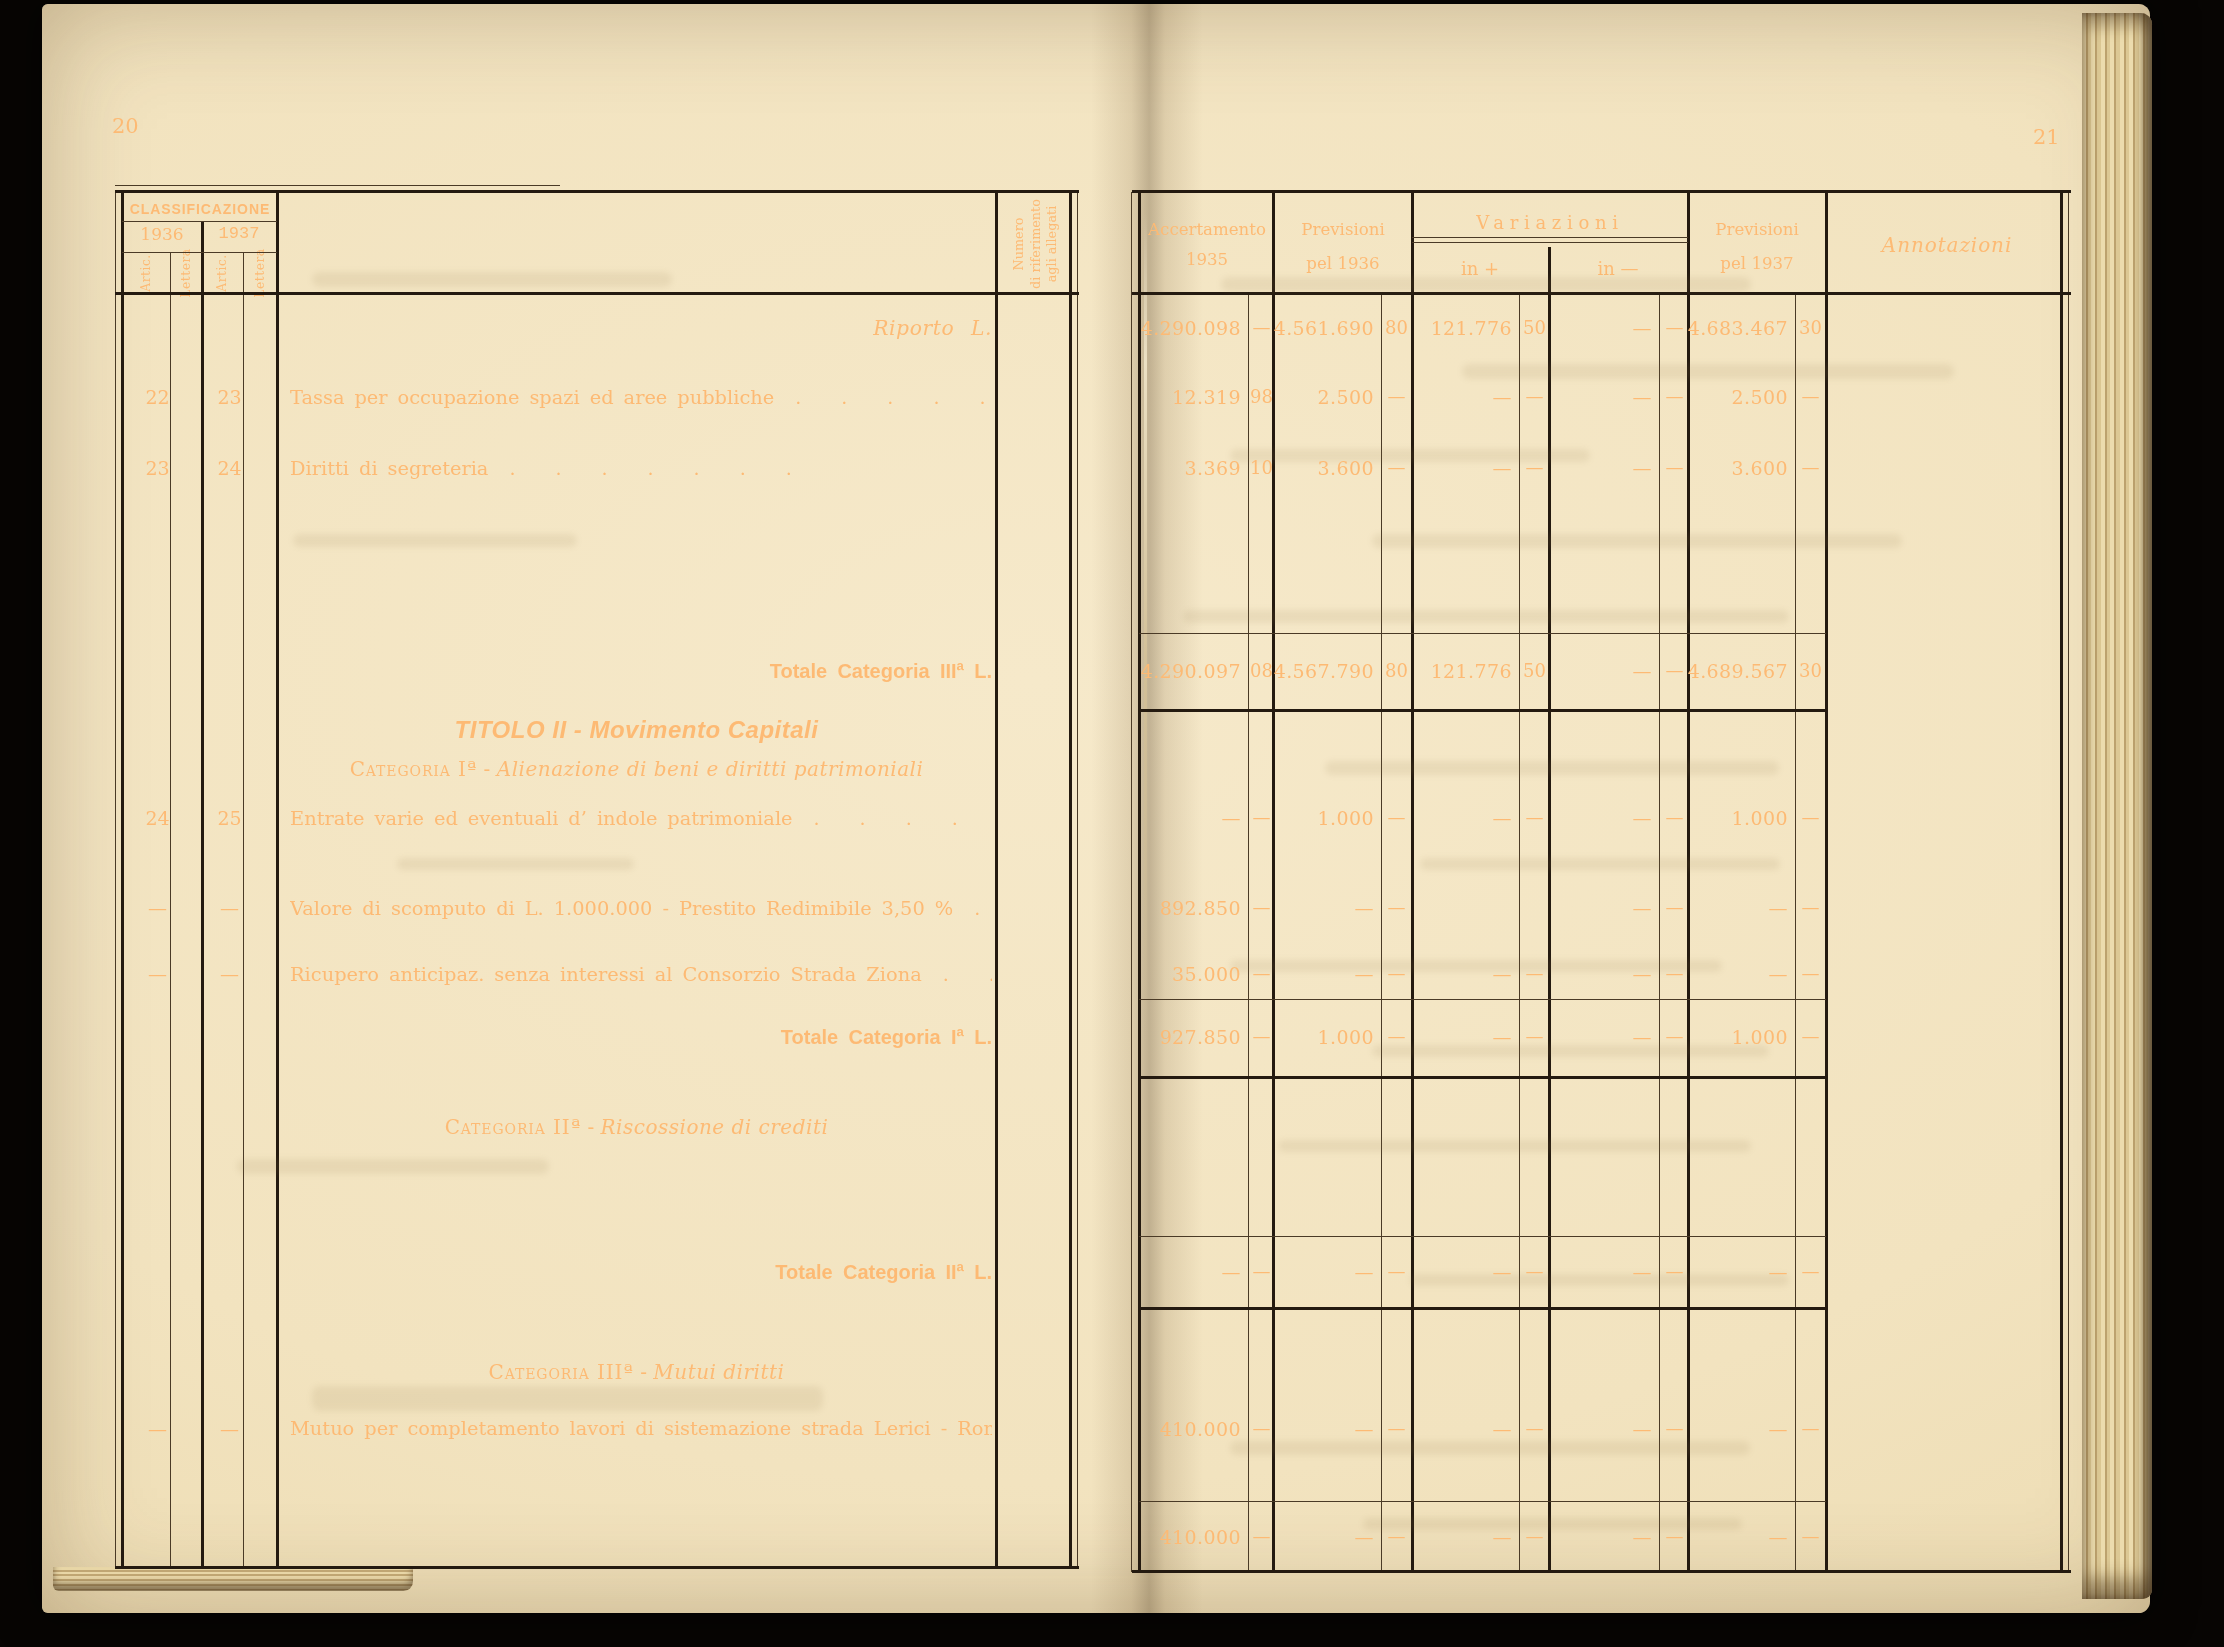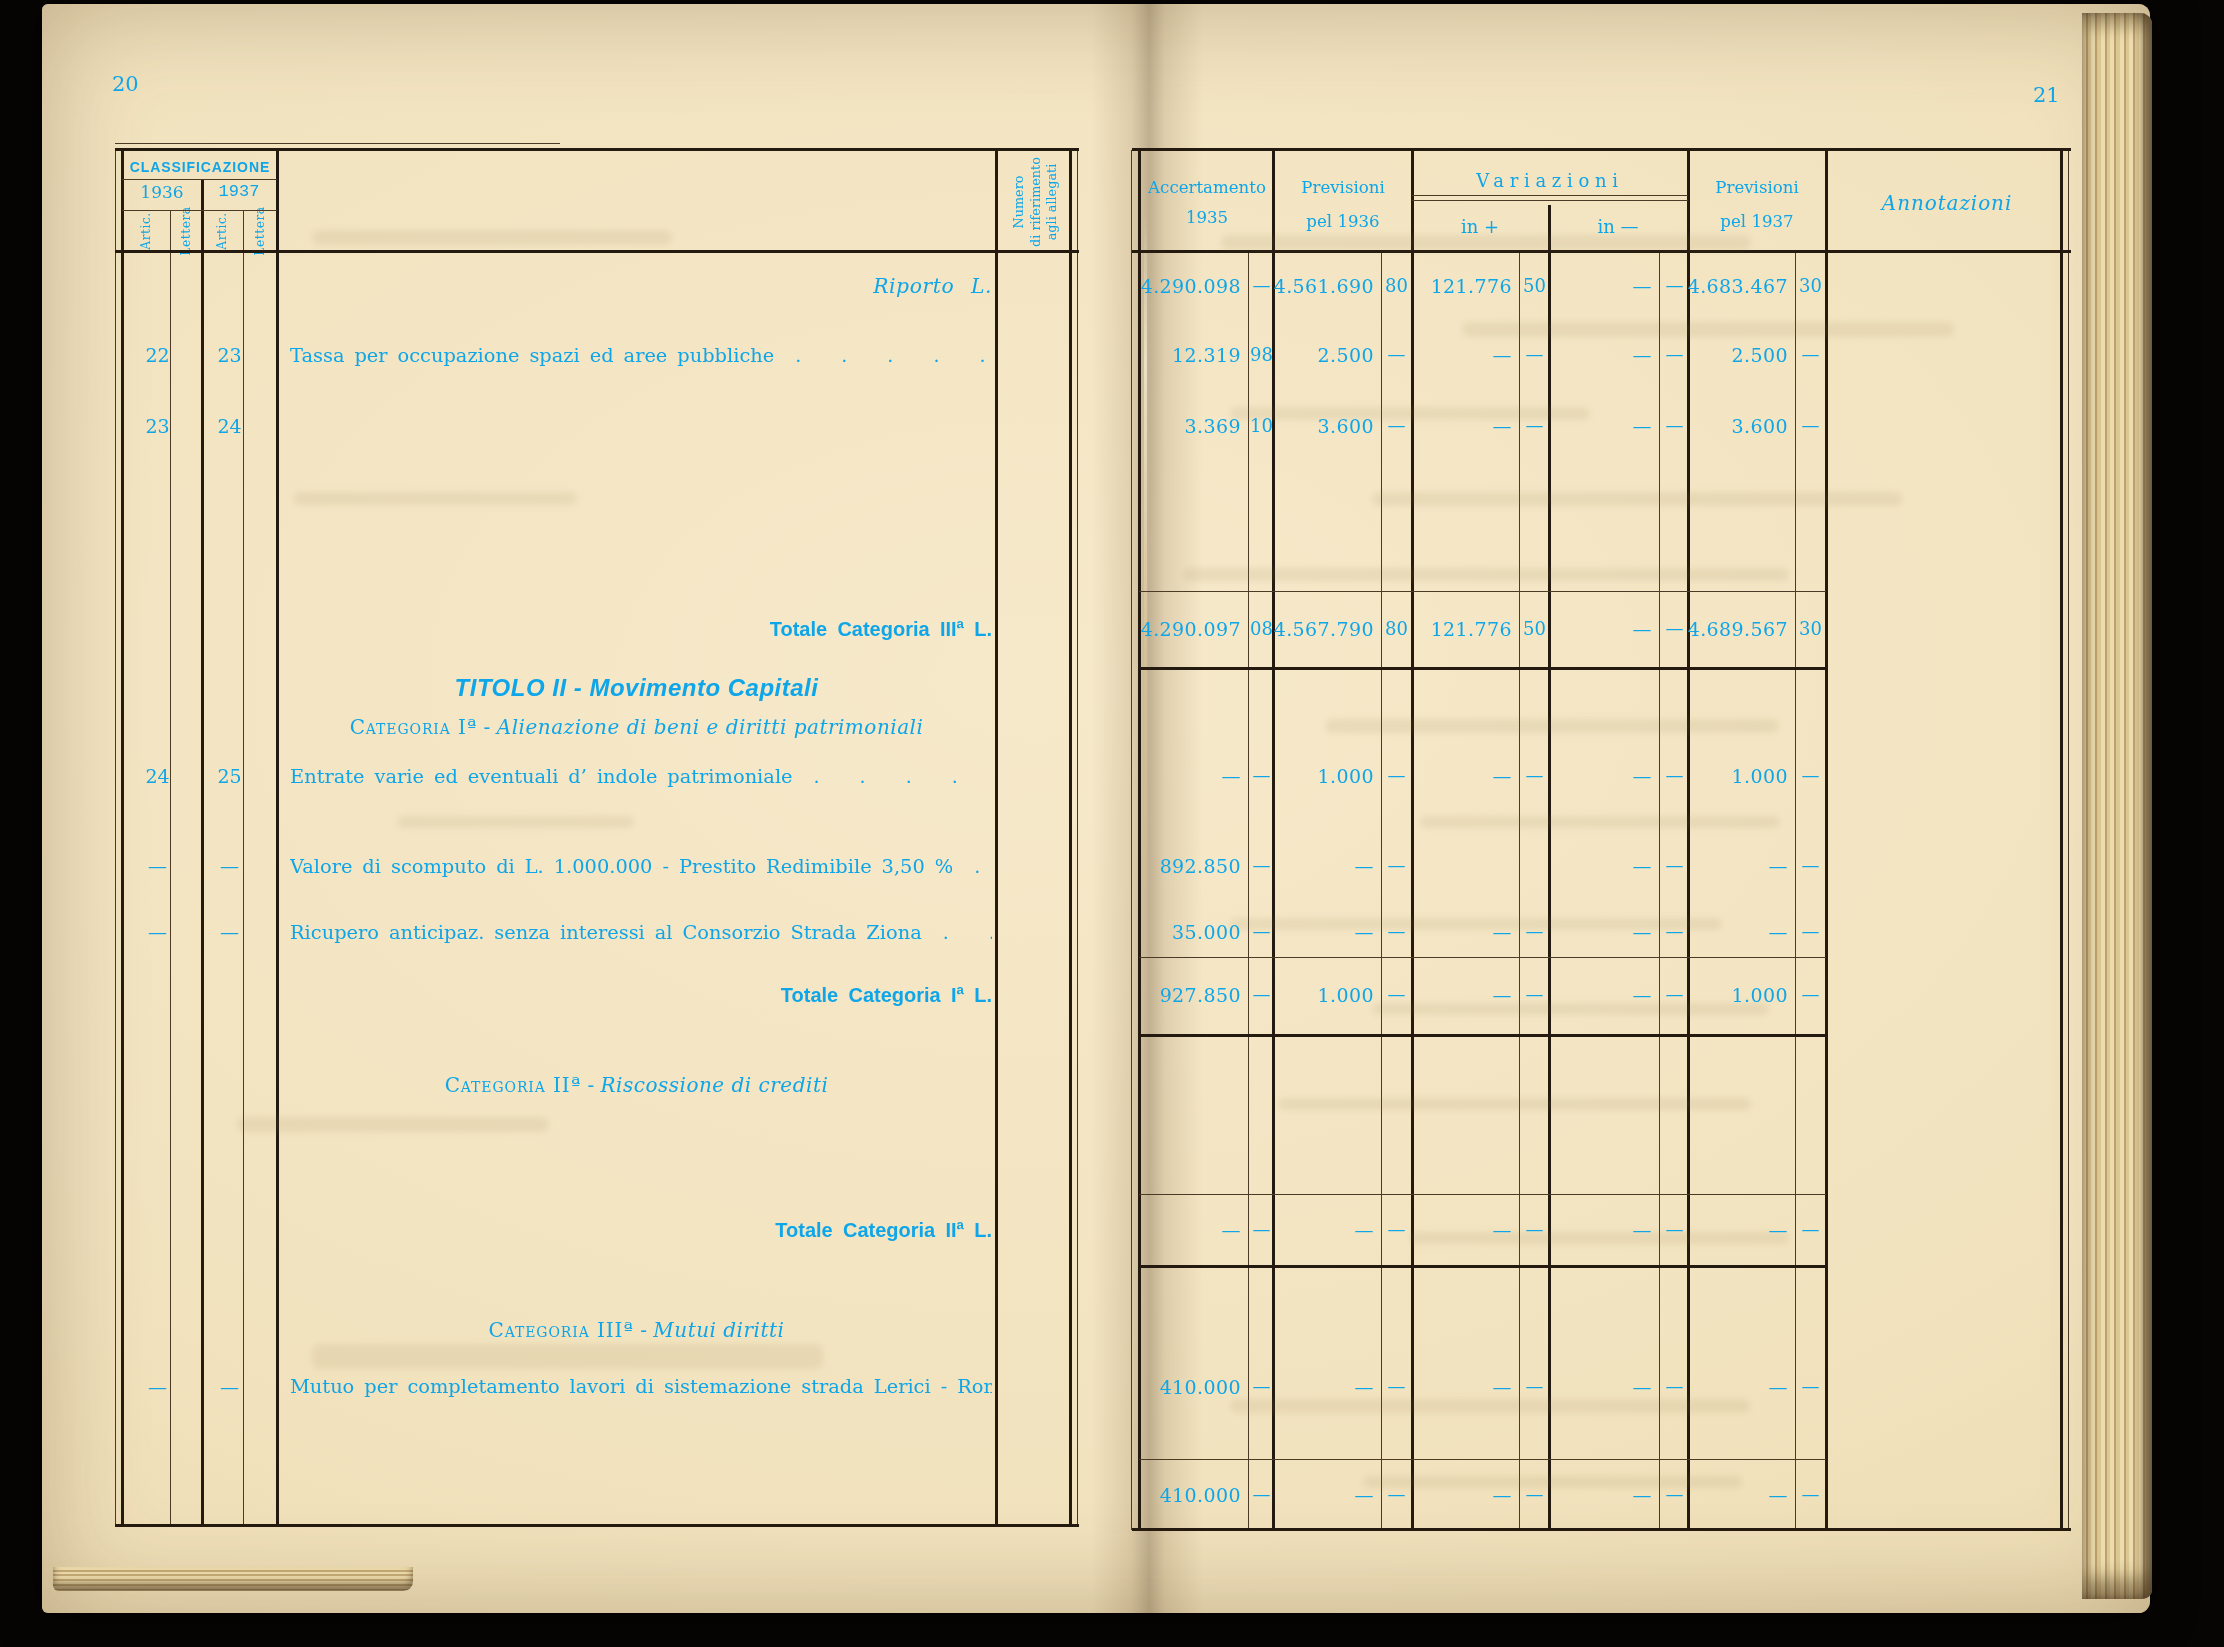--- a/index.html
+++ b/index.html
@@ -12,21 +12,21 @@
     background:repeating-linear-gradient(90deg,#ecdcae 0 3.8px,#bca26e 3.8px 5.7px,#dcc894 5.7px 9.5px);
     box-shadow:inset -7.6px 0 9.5px rgba(40,24,8,.55), inset 0 -21px 17px rgba(60,38,14,.45), inset 0 15px 13.2px rgba(60,38,14,.30);}
   .page-stack-bottom{position:absolute;left:11.4px;top:1563px;width:360px;height:24.6px;border-radius:0 0 9.5px 5.7px;
     background:repeating-linear-gradient(180deg,#e8d6a6 0 2.8px,#c0a673 2.8px 4.7px);
     box-shadow:inset 0 -7.6px 7.6px rgba(50,30,10,.5);}
   .gutter{position:absolute;left:1049px;top:0;width:112px;height:1609px;
     background:linear-gradient(90deg, rgba(110,82,44,0) 0%, rgba(110,82,44,.16) 36%, rgba(74,52,24,.30) 52%, rgba(110,82,44,.16) 66%, rgba(110,82,44,0) 100%);}
   .gutter-thread{position:absolute;left:1102px;top:208px;width:2.8px;height:833px;border-radius:1.9px;
     background:linear-gradient(180deg, rgba(248,238,210,0) 0%, rgba(248,238,210,.75) 18%, rgba(214,194,150,.7) 55%, rgba(248,238,210,0) 100%);}
 
-  .layer{position:absolute;inset:0;font-family:"DejaVu Serif","Liberation Serif",serif;color:#0ea5e9;}
+  .layer{position:absolute;inset:0;font-family:"DejaVu Serif","Liberation Serif",serif;color:#fdba74;margin-top:42px;}
 
   
   .vl,.hl{position:absolute;background:#241a10;}
   .vl.thin{width:0.9px;background:#4a3a26;}
   .vl.heavy{width:2.8px;}
   .hl.thin{height:0.9px;background:#4a3a26;}
   .hl.heavy{height:2.8px;}
 
   
   .hd{position:absolute;transform:translateX(-50%);white-space:nowrap;}
@@ -186,20 +186,21 @@
       <div class="cel amt" style="left: 1319px; width: 193px; top: 341px;">—</div>
       <div class="cel cts" style="left: 1506px; width: 57px; top: 341px;">—</div>
       <div class="cel amt" style="left: 1459px; width: 193px; top: 341px;">—</div>
       <div class="cel cts" style="left: 1646px; width: 57px; top: 341px;">—</div>
       <div class="cel amt" style="left: 1595px; width: 193px; top: 341px;">2.500</div>
       <div class="cel cts" style="left: 1782px; width: 57px; top: 341px;">—</div>
     </div>
     <div style="position: absolute; inset: 0px;">
       <div class="cel clsnum" style="left: 131px; top: 412px;">23</div>
       <div class="cel clsnum" style="left: 203px; top: 412px;">24</div>
+      <div class="cel itemlbl" style="top: 412px;"><span>Diritti di segreteria</span><span class="dots">.......</span></div>
       <div class="cel amt" style="left: 1048px; width: 193px; top: 412px;">3.369</div>
       <div class="cel cts" style="left: 1233px; width: 57px; top: 412px;">10</div>
       <div class="cel amt" style="left: 1181px; width: 193px; top: 412px;">3.600</div>
       <div class="cel cts" style="left: 1368px; width: 57px; top: 412px;">—</div>
       <div class="cel amt" style="left: 1319px; width: 193px; top: 412px;">—</div>
       <div class="cel cts" style="left: 1506px; width: 57px; top: 412px;">—</div>
       <div class="cel amt" style="left: 1459px; width: 193px; top: 412px;">—</div>
       <div class="cel cts" style="left: 1646px; width: 57px; top: 412px;">—</div>
       <div class="cel amt" style="left: 1595px; width: 193px; top: 412px;">3.600</div>
       <div class="cel cts" style="left: 1782px; width: 57px; top: 412px;">—</div>

